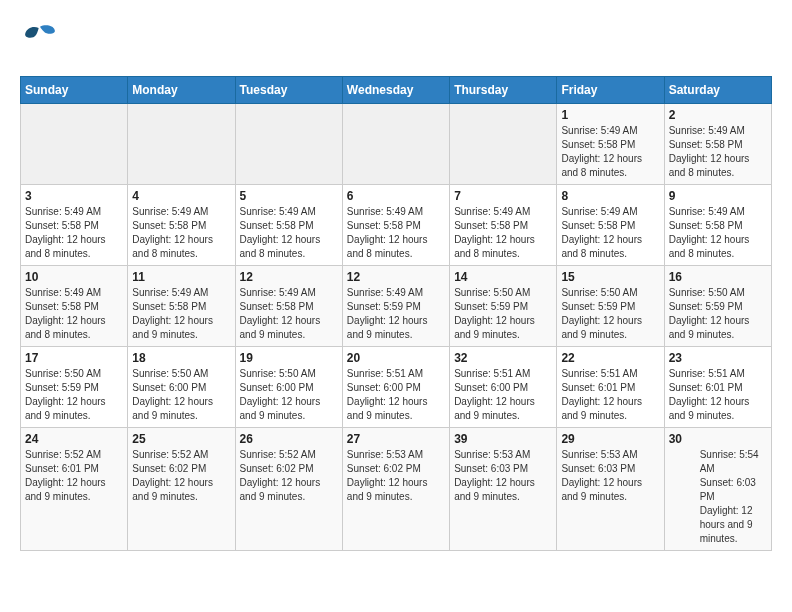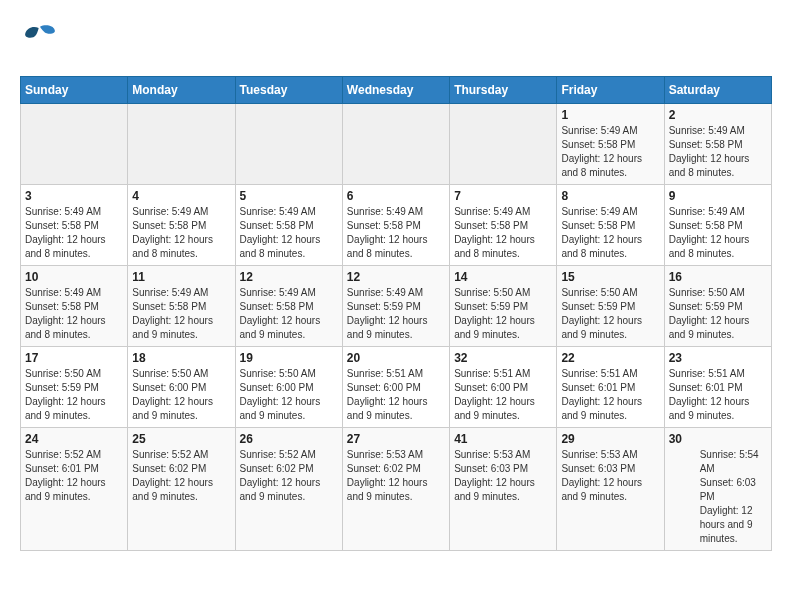--- a/index.html
+++ b/index.html
@@ -298,21 +298,21 @@
 Sunset: 6:02 PM
 Daylight: 12 hours and 9 minutes.</div>
         </td>
         <td>
           <span class="day-num">27</span>
           <div class="day-info" style="white-space: pre-line;">Sunrise: 5:53 AM
 Sunset: 6:02 PM
 Daylight: 12 hours and 9 minutes.</div>
         </td>
         <td>
-          <span class="day-num">41</span>
+          <span class="day-num">39</span>
           <div class="day-info" style="white-space: pre-line;">Sunrise: 5:53 AM
 Sunset: 6:03 PM
 Daylight: 12 hours and 9 minutes.</div>
         </td>
         <td>
           <span class="day-num">29</span>
           <div class="day-info" style="white-space: pre-line;">Sunrise: 5:53 AM
 Sunset: 6:03 PM
 Daylight: 12 hours and 9 minutes.</div>
         </td>

